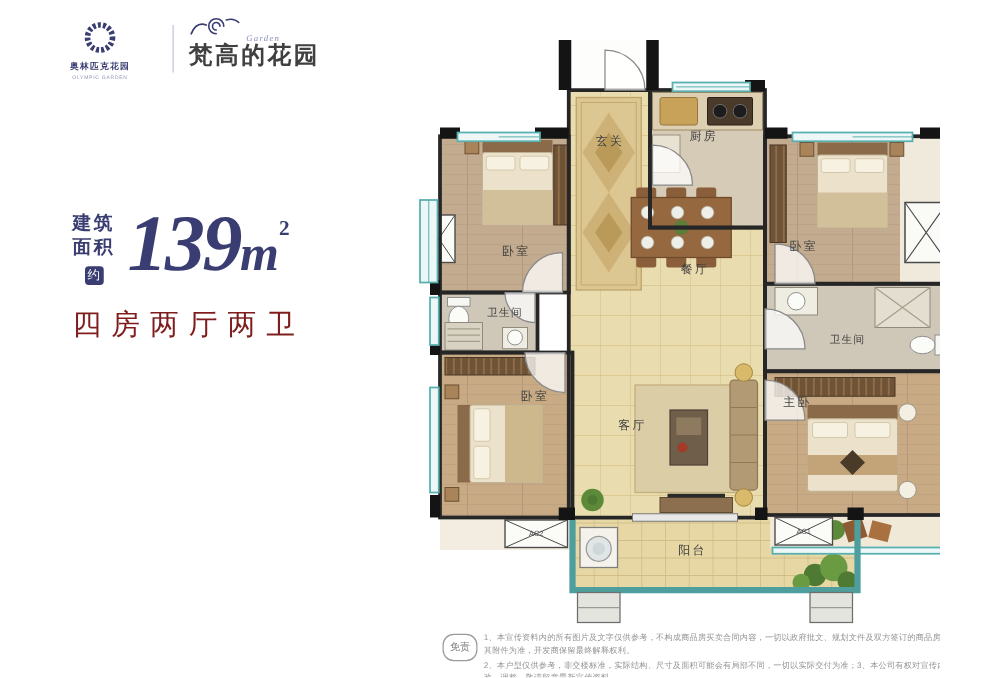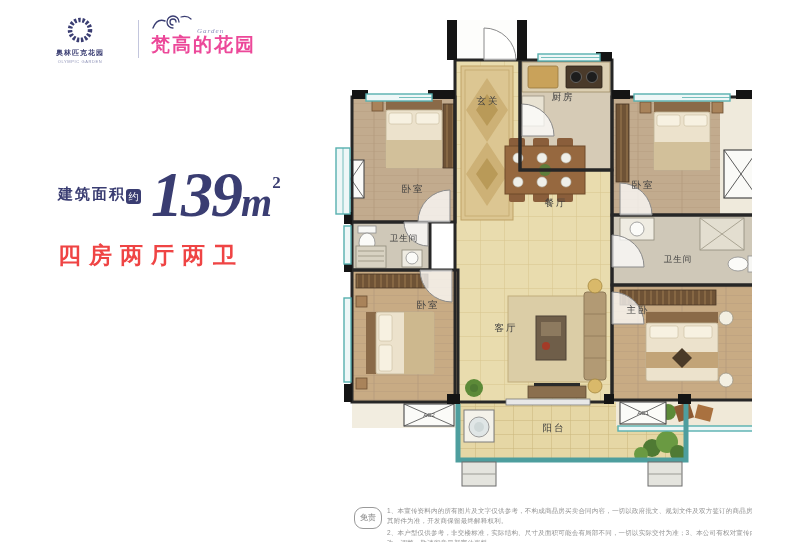--- a/index.html
+++ b/index.html
@@ -10,39 +10,39 @@
   .brand{position:absolute;left:34px;top:16px;display:flex;align-items:flex-start;gap:12px;}
   .logo-left{display:flex;flex-direction:column;align-items:center;width:92px;}
   .logo-left .ringwrap{height:30px;}
   .logo-left .cn{font-size:7px;font-weight:700;color:#3a3d72;letter-spacing:1px;margin-top:2px;white-space:nowrap;}
   .logo-left .en{font-size:4px;color:#8f93b8;letter-spacing:.6px;margin-top:1px;white-space:nowrap;}
   .brand .divider{width:1px;height:38px;background:#c3c6dd;margin-top:4px;}
   .logo-right{position:relative;padding-top:1px;}
   .logo-right .swirlrow{display:flex;align-items:flex-end;gap:4px;height:18px;}
   .logo-right .script{font-family:"Liberation Serif","DejaVu Serif",serif;font-style:italic;
         font-size:7px;color:#8a8dba;letter-spacing:1px;}
-  .logo-right .name{font-family:Liberation Serif, serif;font-weight:700;
-        font-size:19px;color:#ec4899;letter-spacing:2px;line-height:1.1;}
+  .logo-right .name{font-family:Liberation Mono, monospace;font-weight:700;
+        font-size:19px;color:#404040;letter-spacing:2px;line-height:1.1;}
 
   
   .area-block{position:absolute;left:58px;top:166px;width:250px;}
   .area-row{display:flex;align-items:flex-start;}
-  .area-label{display:flex;align-items:center;margin-top:18px;margin-right:10px;}
+  .area-label{display:flex;flex-direction:column;align-items:center;margin-top:4px;margin-right:10px;}
   .area-label .lbl{font-size:15px;font-weight:700;color:#3a3d72;letter-spacing:2px;line-height:1.25;}
   .area-label .approx{width:15px;height:15px;margin-top:5px;background:#3a3d72;color:#fff;
         font-size:10px;display:flex;align-items:center;justify-content:center;border-radius:3px;}
   .area-value{font-family:"Liberation Serif","DejaVu Serif",serif;font-style:italic;font-weight:700;
         color:#3a3d72;line-height:0.9;white-space:nowrap;}
   .area-value .num{font-size:64px;letter-spacing:-2px;}
   .area-value .unit{font-size:40px;}
   .area-value .sup{font-size:17px;vertical-align:28px;font-style:normal;font-weight:700;}
-  .layout-text{margin-top:16px;font-size:23px;font-weight:700;color:#ef4444;letter-spacing:8px;white-space:nowrap;}
+  .layout-text{margin-top:16px;font-size:23px;font-weight:400;color:#7f1d1d;letter-spacing:8px;white-space:nowrap;}
 
   
-  .plan{position:absolute;left:328px;top:4px;width:462px;height:500px;}
+  .plan{position:absolute;left:328px;top:16px;width:462px;height:500px;}
   .plan svg{display:block;width:100%;height:100%;}
   text.room{font-family:"Liberation Sans","DejaVu Sans",sans-serif;font-size:9.5px;fill:#3e3e3e;
         letter-spacing:2px;text-anchor:middle;}
   text.room.small{font-size:8.5px;letter-spacing:1px;}
   text.ac{font-family:"Liberation Sans","DejaVu Sans",sans-serif;font-size:6px;fill:#4c4c4c;
         letter-spacing:0;text-anchor:middle;}
 
   
   .disclaimer{position:absolute;left:354px;top:506px;width:436px;display:flex;align-items:flex-start;gap:5px;}
   .disclaimer .badge{flex:0 0 auto;border:1px solid #9a9a9a;border-radius:9px;color:#7d7d7d;

